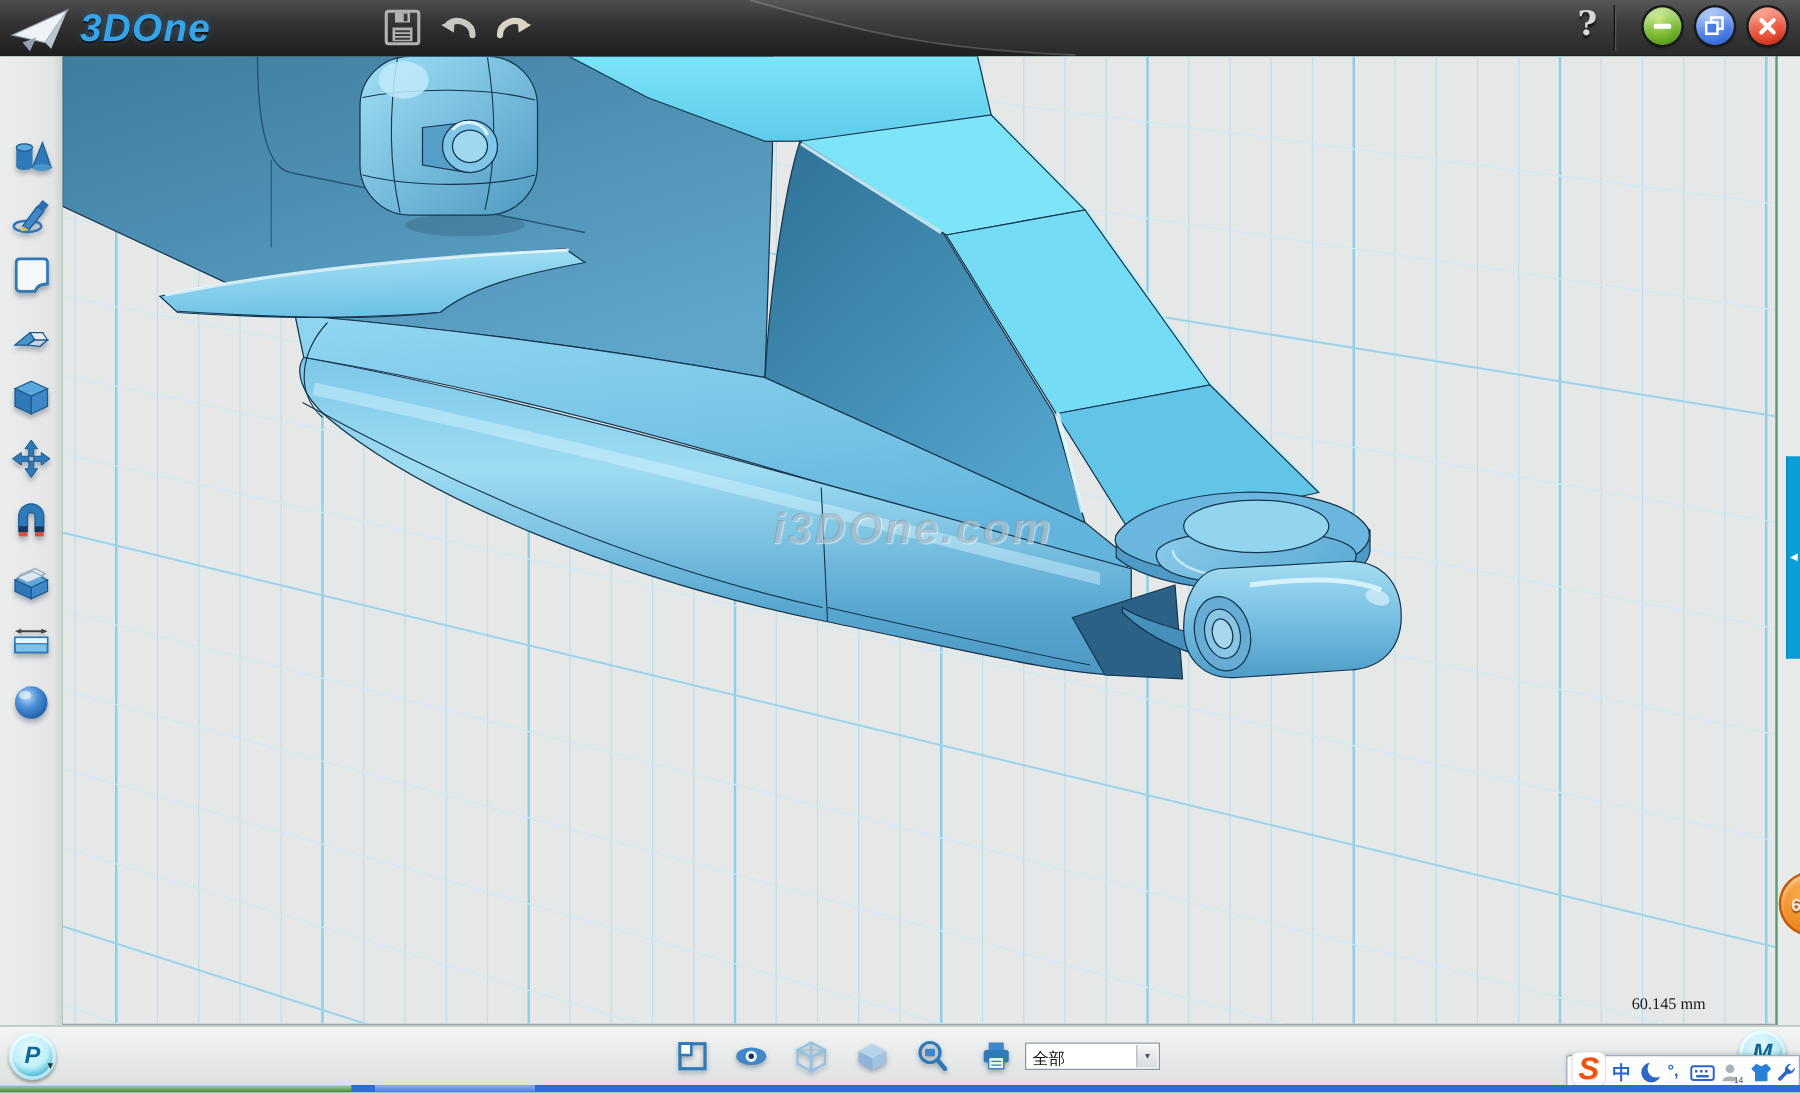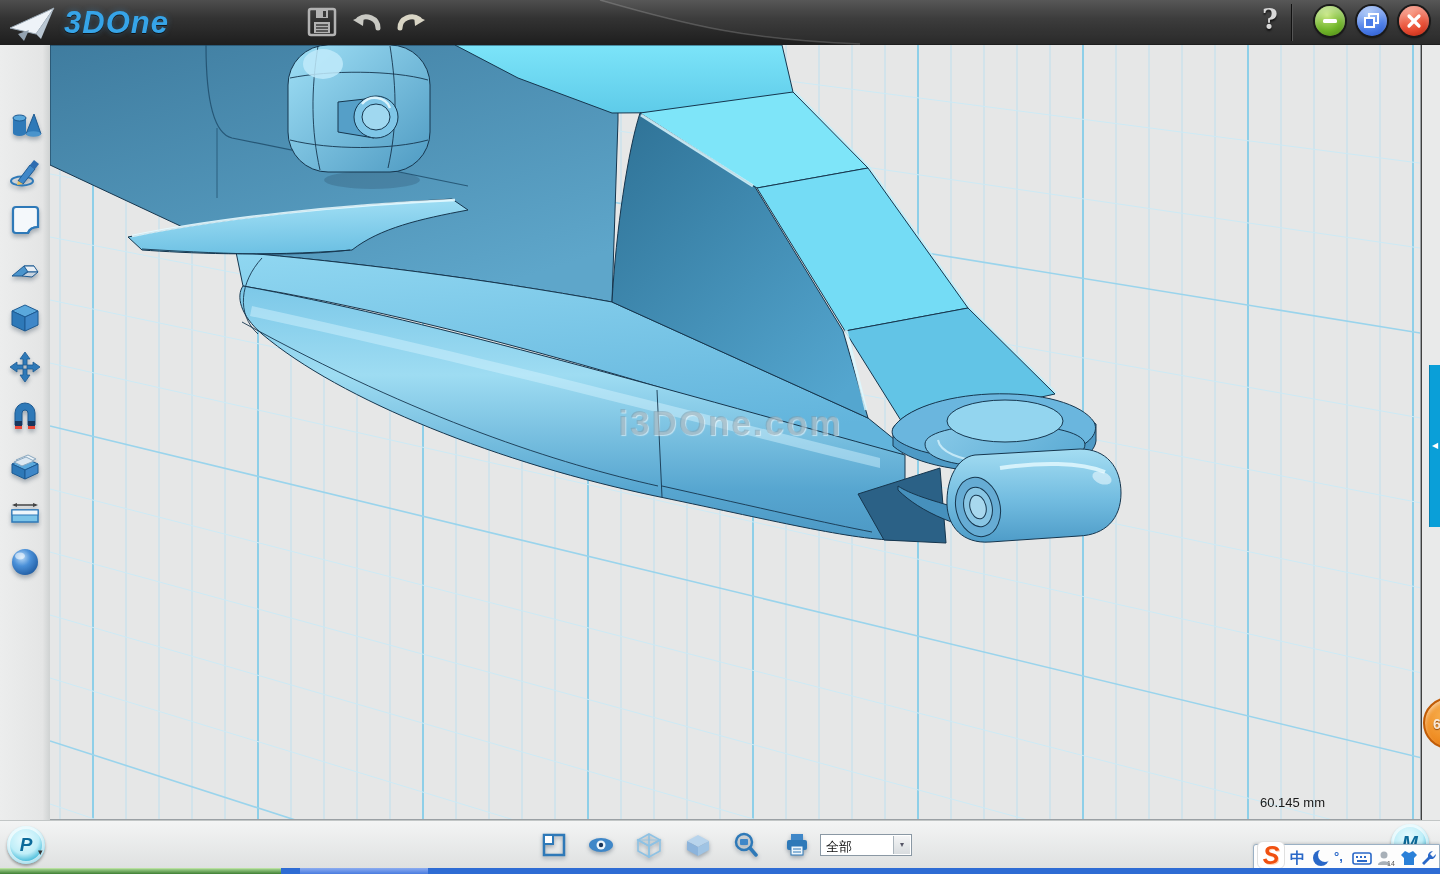--- a/index.html
+++ b/index.html
@@ -1,17 +1,17 @@
 <!DOCTYPE html>
 <html><head>
 <meta charset="utf-8">
 <style>
   * { margin:0; padding:0; box-sizing:border-box; }
   html,body { width:1440px; height:874px; overflow:hidden; font-family:"Liberation Sans", sans-serif; }
-  #app { position:relative; width:1440px; height:874px; background:#404040; overflow:hidden; }
+  #app { position:relative; width:1440px; height:874px; background:#15803d; overflow:hidden; }
 
   
   #header { position:absolute; left:0; top:0; width:1440px; height:45px;
     background:linear-gradient(180deg,#4e4e4e 0%,#333 40%,#1e1e1e 100%); }
   #header-swoosh { position:absolute; left:0; top:0; }
   #logo { position:absolute; left:6px; top:4px; width:200px; height:38px; }
   #logo-plane { position:absolute; left:2px; top:2px; }
   #brand-text { position:absolute; left:58px; top:1px; font-size:31px; font-weight:bold; font-style:italic;
     color:#36a4e8; text-shadow:0 1px 0 rgba(0,0,0,.6), 0 0 6px rgba(60,160,230,.35); letter-spacing:1px; }
   .hdr-btn { position:absolute; top:6px; width:34px; height:32px; cursor:pointer; }
@@ -32,24 +32,24 @@
   
   #left-toolbar { position:absolute; left:0; top:45px; width:50px; height:775px;
     background:linear-gradient(90deg,#eceded 0%,#e4e5e5 85%,#cfd2d2 100%); }
   .tool { position:absolute; left:8px; width:34px; height:34px; cursor:pointer; }
   .tool svg { filter:drop-shadow(0 3px 2px rgba(40,60,80,.35)); }
 
   
   #canvas { position:absolute; left:50px; top:45px; width:1371px; height:775px;
     background:#e6e7e7; border-right:1px solid #9aa0a4; border-bottom:1px solid #9aa0a4; overflow:hidden; }
   #grid-svg, #model-svg { position:absolute; left:0; top:0; }
-  #watermark { position:absolute; left:568px; top:358px; font-size:35px; font-weight:bold; 
+  #watermark { position:absolute; left:568px; top:358px; font-size:35px; font-weight:bold; font-style:italic;
     letter-spacing:2px; color:rgba(125,150,163,.48); text-shadow:1px 1px 1px rgba(255,255,255,.55); }
-  #scale-label { position:absolute; right:10px; top:750px; width:150px; text-align:left;
-    font-family:Liberation Sans, sans-serif; font-size:13px; color:#1a1a1a; }
+  #scale-label { position:absolute; right:10px; top:750px; width:150px; text-align:center;
+    font-family:Liberation Serif, serif; font-size:13px; color:#1a1a1a; }
 
   #right-margin { position:absolute; left:1422px; top:45px; width:18px; height:775px; background:#e9eaea; }
   #side-tab { position:absolute; left:1429px; top:365px; width:11px; height:162px; background:#0a9fd8;
     border-left:1px solid #0780b0; color:#fff; font-size:8px; line-height:162px; text-align:center; cursor:pointer; }
   #promo-badge { position:absolute; left:1423px; top:697px; width:52px; height:52px; border-radius:50%;
     background:radial-gradient(circle at 40% 35%, #f8b050, #ee8a20 60%, #d86a10);
     border:2px solid #c05c08; box-shadow:inset 0 3px 4px rgba(255,255,255,.5); cursor:pointer;
     color:#f8e8d8; font-weight:bold; font-size:14px; line-height:50px; text-indent:8px;
     text-shadow:0 1px 1px rgba(120,50,0,.8); }
 
@@ -61,21 +61,21 @@
     box-shadow:0 2px 3px rgba(0,0,0,.35), inset 0 0 0 3px rgba(255,255,255,.65);
     text-align:center; line-height:38px; font-weight:bold; font-size:19px; color:#0c6a9a; cursor:pointer;
     font-style:italic; }
   #p-button { left:7px; top:5px; }
   #p-arrow { position:absolute; left:38px; top:26px; font-size:9px; color:#333; cursor:pointer; }
   #m-button { left:1391px; top:3px; }
   .bb-icon { position:absolute; top:11px; width:26px; height:26px; cursor:pointer; }
   .bb-icon svg { filter:drop-shadow(0 2px 2px rgba(40,60,80,.4)); }
   #bb-viewplane { left:541px; } #bb-eye { left:587px; } #bb-wirecube { left:636px; }
   #bb-solidcube { left:685px; } #bb-zoom { left:733px; } #bb-print { left:784px; }
-  #filter-dropdown { position:absolute; left:820px; top:13px; width:92px; height:22px; background:#fff;
+  #filter-dropdown { position:absolute; left:820px; top:13px; width:108px; height:22px; background:#fff;
     border:1px solid #8a98a4; cursor:pointer; }
   #filter-value { position:absolute; left:5px; top:3px; font-size:13px; color:#111; }
   #filter-btn { position:absolute; right:1px; top:1px; width:17px; height:18px;
     background:linear-gradient(180deg,#f4f5f6,#d8dcdf); border-left:1px solid #aab4bc;
     font-size:8px; color:#556; text-align:center; line-height:18px; }
 
   
   #ime-bar { position:absolute; left:1253px; top:844px; width:187px; height:27px; background:#fdfdfd;
     border:1px solid #9ab0c4; border-radius:3px 0 0 0; box-shadow:0 -1px 3px rgba(0,0,0,.15); }
   #ime-logo { position:absolute; left:3px; top:-4px; width:28px; height:28px; background:#fff;

